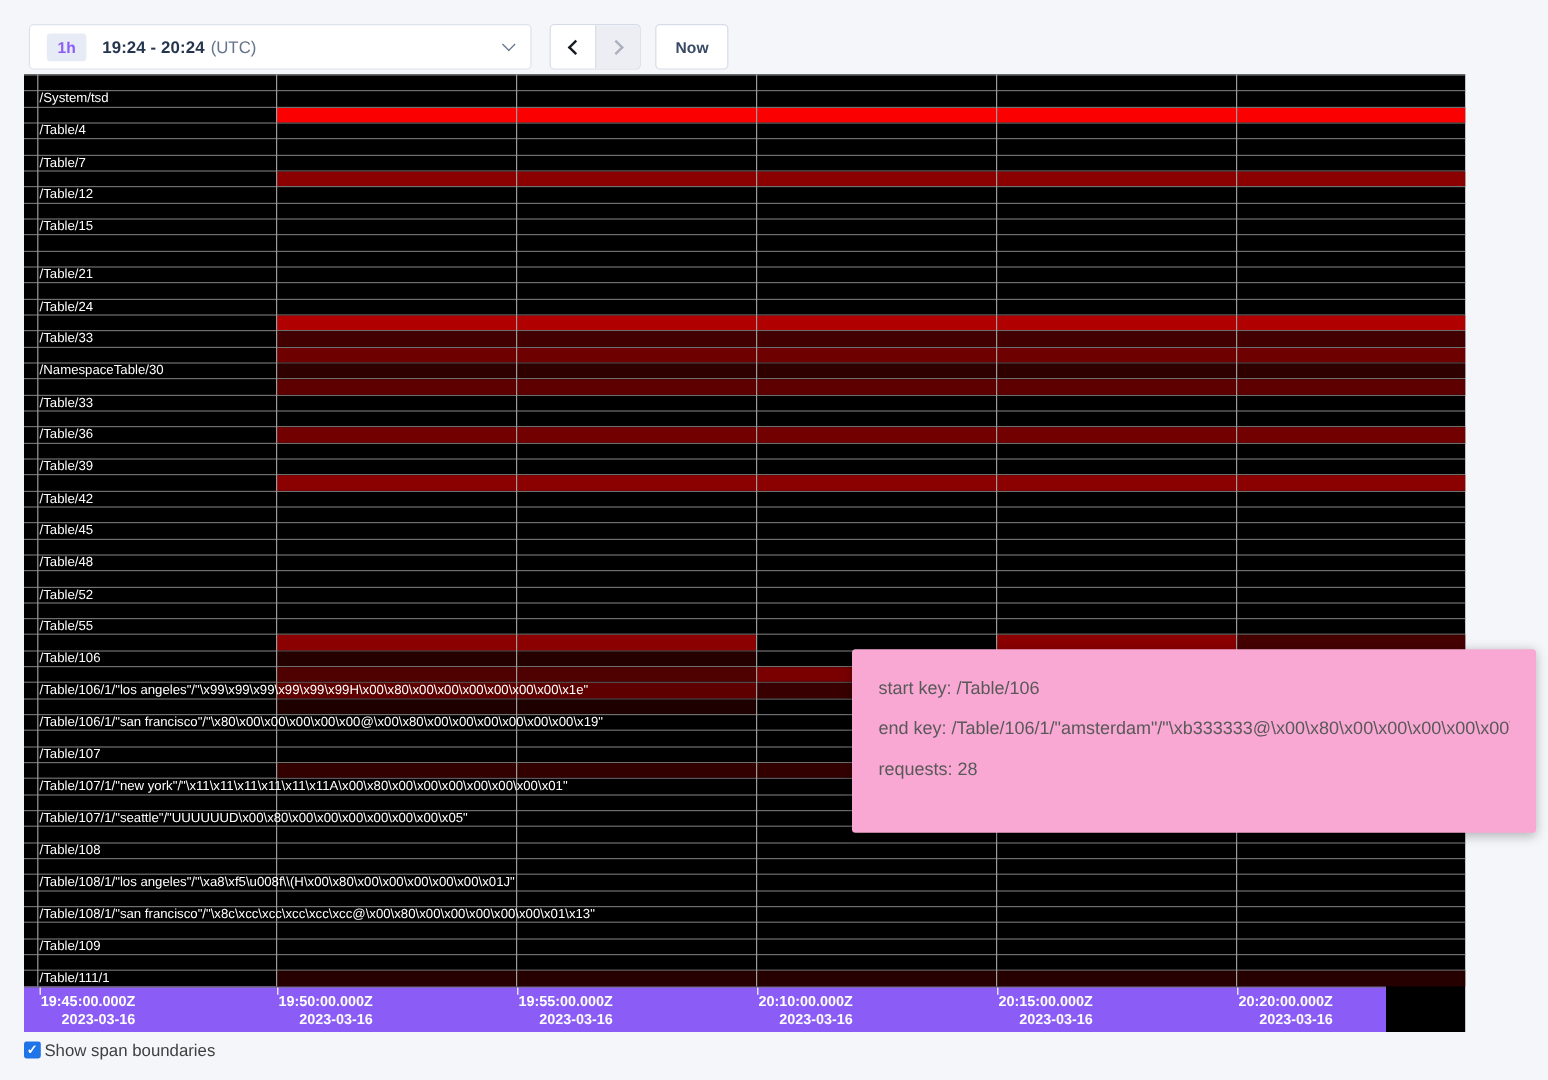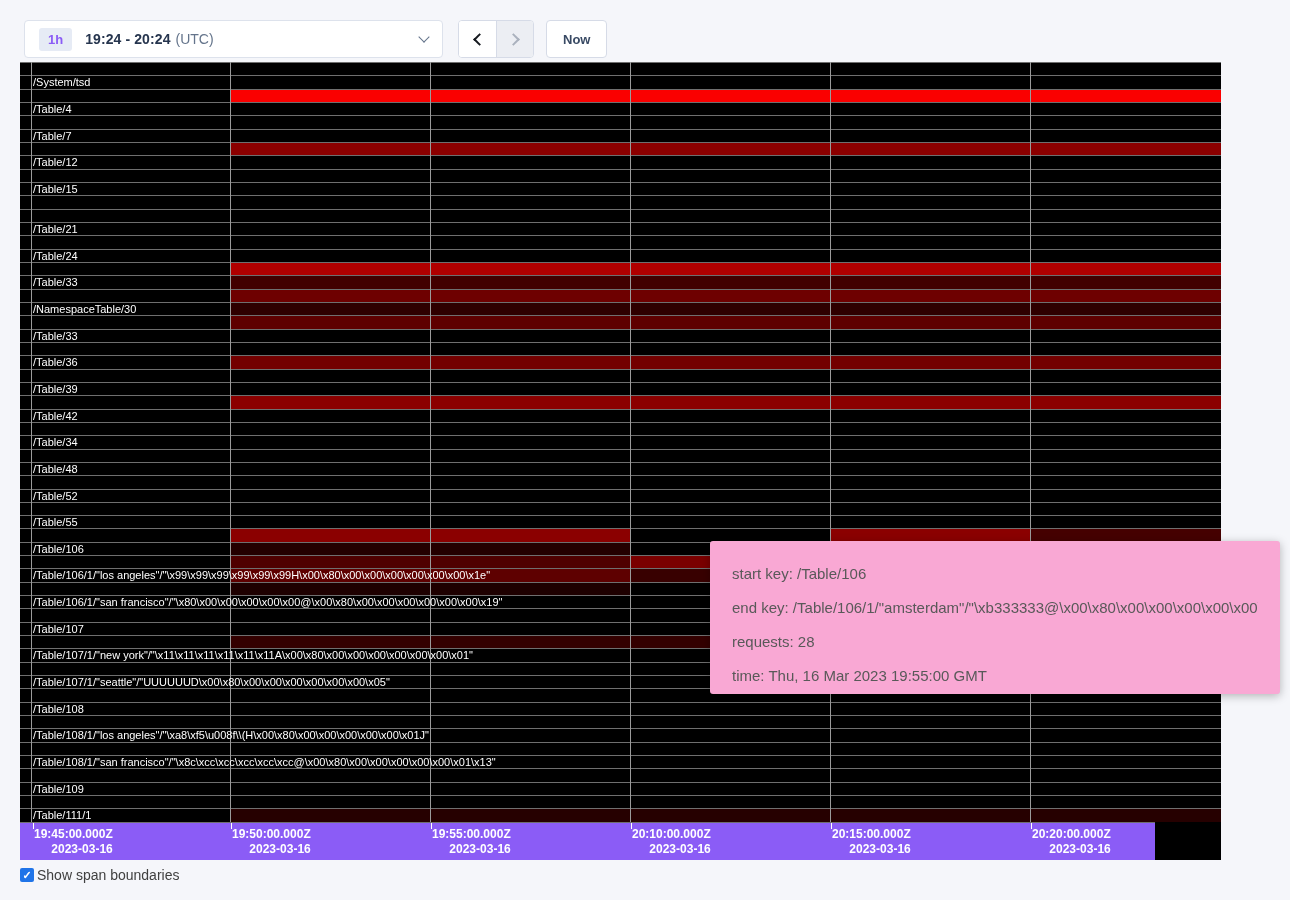--- a/index.html
+++ b/index.html
@@ -172,21 +172,21 @@
         <span class="hm-label">/Table/39</span>
       </div>
       <div class="hm-row">
         <div class="hm-band" style="left: 210px; width: 991px; background: rgb(139, 0, 0);"></div>
       </div>
       <div class="hm-row">
         <span class="hm-label">/Table/42</span>
       </div>
       <div class="hm-row"></div>
       <div class="hm-row">
-        <span class="hm-label">/Table/34</span>
+        <span class="hm-label">/Table/45</span>
       </div>
       <div class="hm-row"></div>
       <div class="hm-row">
         <span class="hm-label">/Table/48</span>
       </div>
       <div class="hm-row"></div>
       <div class="hm-row">
         <span class="hm-label">/Table/52</span>
       </div>
       <div class="hm-row"></div>
@@ -302,21 +302,20 @@
     <div class="vline" style="left: 410px; background: rgb(155, 155, 155);"></div>
     <div class="vline" style="left: 610px; background: rgb(155, 155, 155);"></div>
     <div class="vline" style="left: 810px; background: rgb(155, 155, 155);"></div>
     <div class="vline" style="left: 1010px; background: rgb(155, 155, 155);"></div>
   </div>
 
 <div class="kv-tooltip">
   <div class="tt-line">start key: /Table/106</div>
   <div class="tt-line">end key: /Table/106/1/"amsterdam"/"\xb333333@\x00\x80\x00\x00\x00\x00\x00\x00#"</div>
   <div class="tt-line">requests: 28</div>
-  <div class="tt-line">time: Thu, 16 Mar 2023 19:55:00 GMT</div>
 </div>
 
 <div class="span-toggle">
   <span class="cbx">
       <span class="cbx-check">✓</span>
     </span>
   <span class="cbx-label">Show span boundaries</span>
 </div>
 
 </body></html>

